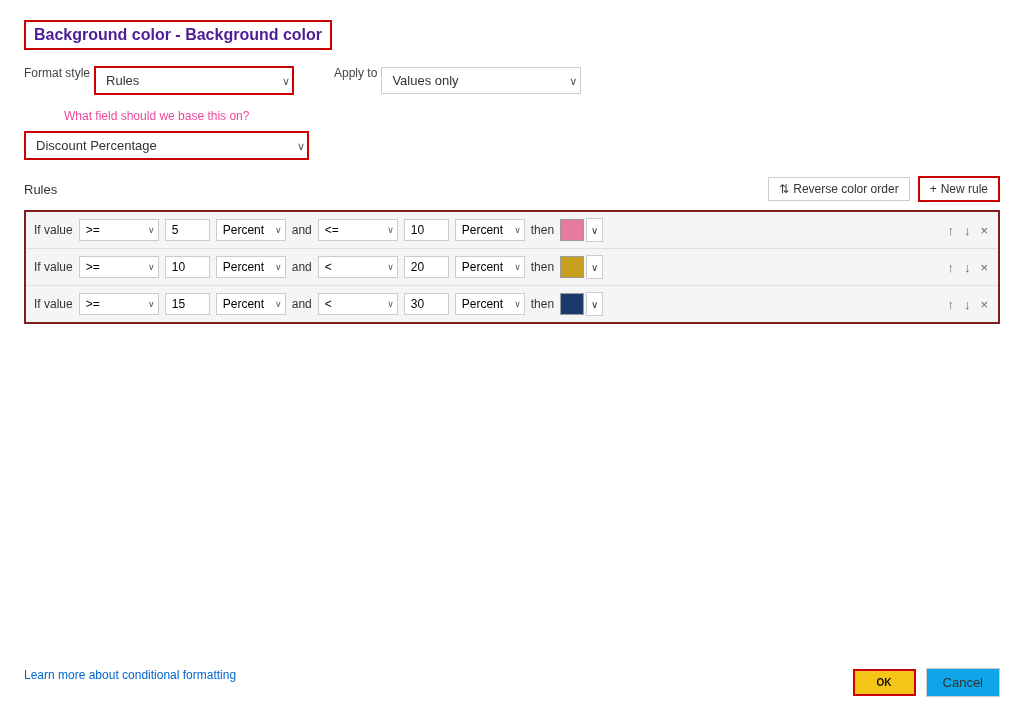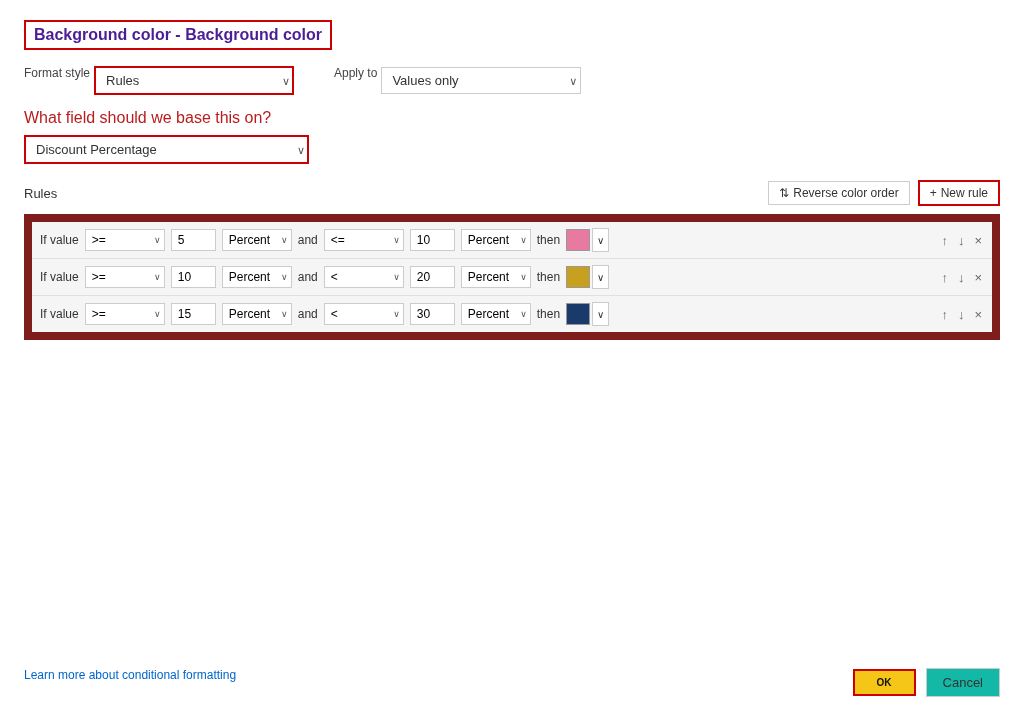--- a/index.html
+++ b/index.html
@@ -71,24 +71,25 @@
       pointer-events: none;
       font-size: 11px;
       color: #555;
     }
 
     .format-style-select { width: 200px; }
     .apply-to-select { width: 200px; }
     .field-select { width: 285px; }
 
     .section-label {
-      font-size: 16px;
-      color: #b91c1c;
+      font-size: 12px;
+      color: #ec4899;
       margin-bottom: 8px;
       margin-top: 6px;
+      margin-left: 40px;
     }
 
     .rules-header {
       display: flex;
       justify-content: space-between;
       align-items: center;
       margin-bottom: 8px;
       margin-top: 10px;
     }
 
@@ -123,21 +124,21 @@
       font-size: 12px;
       cursor: pointer;
       color: #333;
       display: flex;
       align-items: center;
       gap: 4px;
       font-weight: 500;
     }
 
     .rules-table {
-      border: 8px solid #7f1d1d;
+      border: 2px solid #7f1d1d;
       background: #fdba74;
     }
 
     .rule-row {
       display: flex;
       align-items: center;
       padding: 6px 8px;
       gap: 6px;
       border-bottom: 1px solid #e0e0e0;
       background: #f5f5f5;
@@ -253,21 +254,21 @@
       background: #f5c518;
       border: 2px solid #cc0000;
       padding: 6px 22px;
       font-size: 10px;
       font-weight: 700;
       cursor: pointer;
       color: #111;
     }
 
     .btn-cancel {
-      background: #14b8a6;
+      background: #0ea5e9;
       border: 1px solid #ccc;
       padding: 6px 16px;
       font-size: 13px;
       cursor: pointer;
       color: #333;
     }
   </style>
 </head>
 <body>
 

